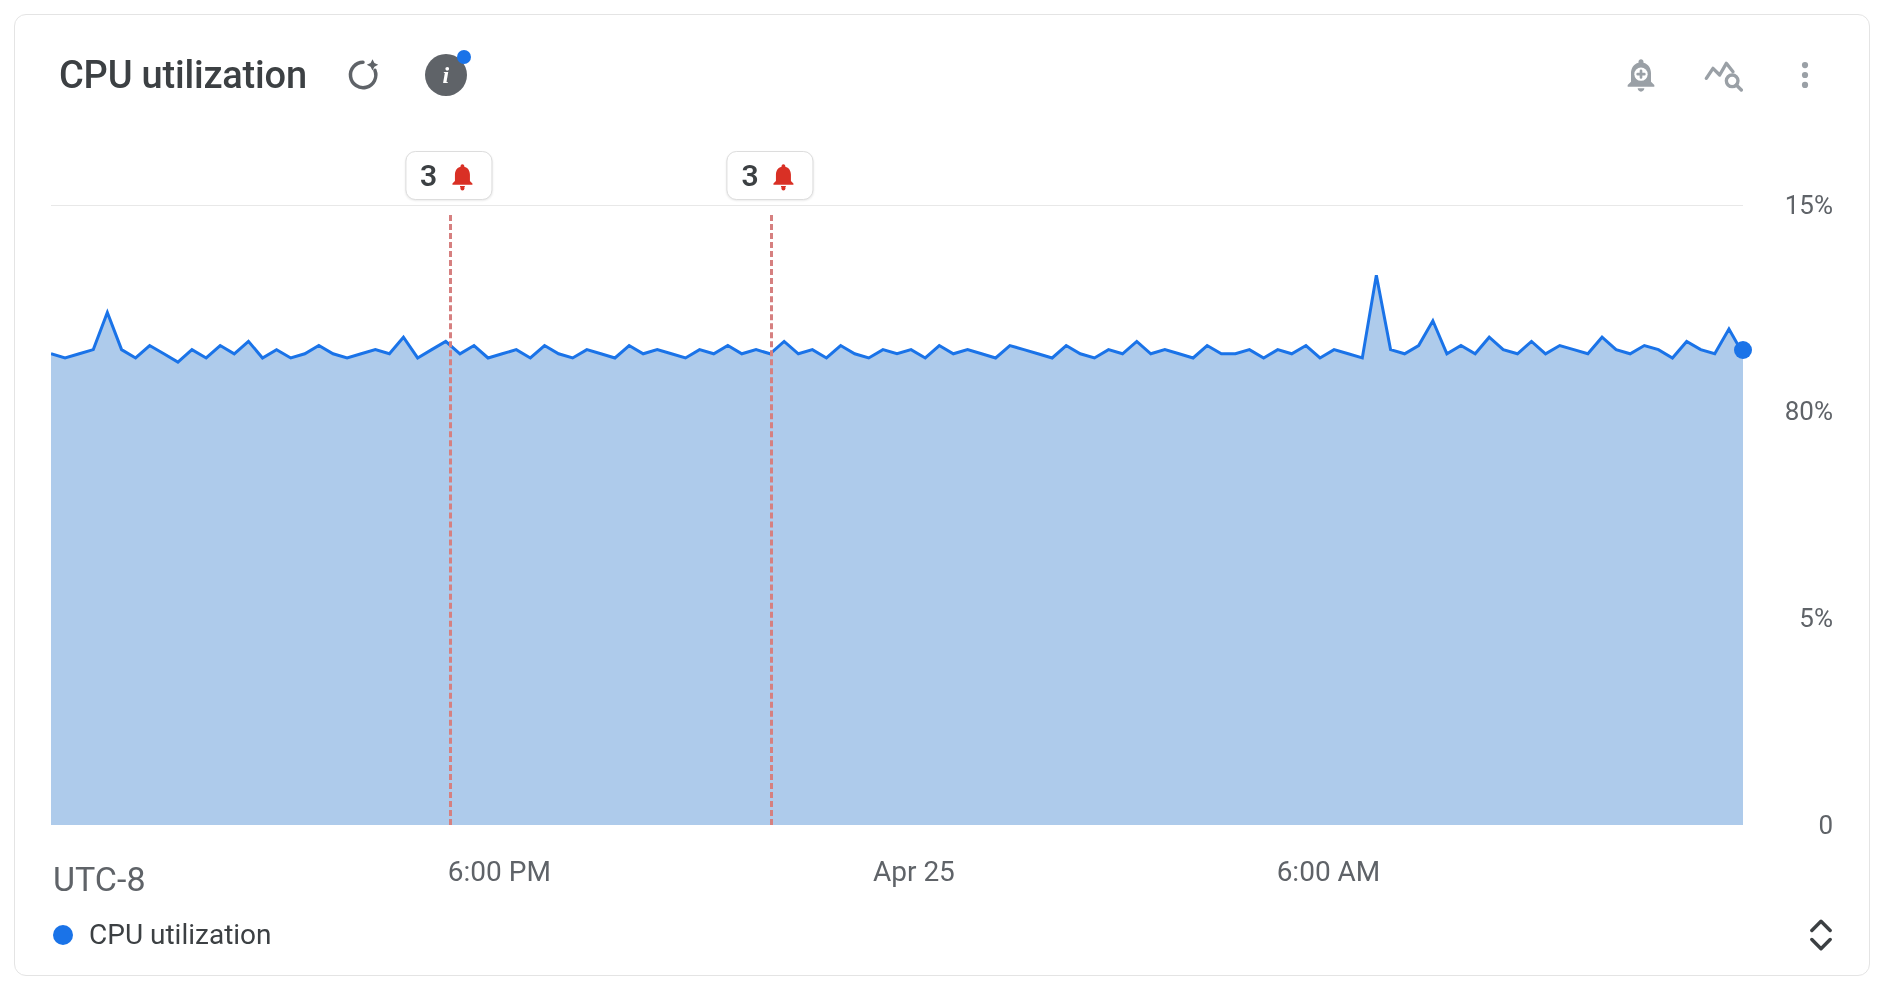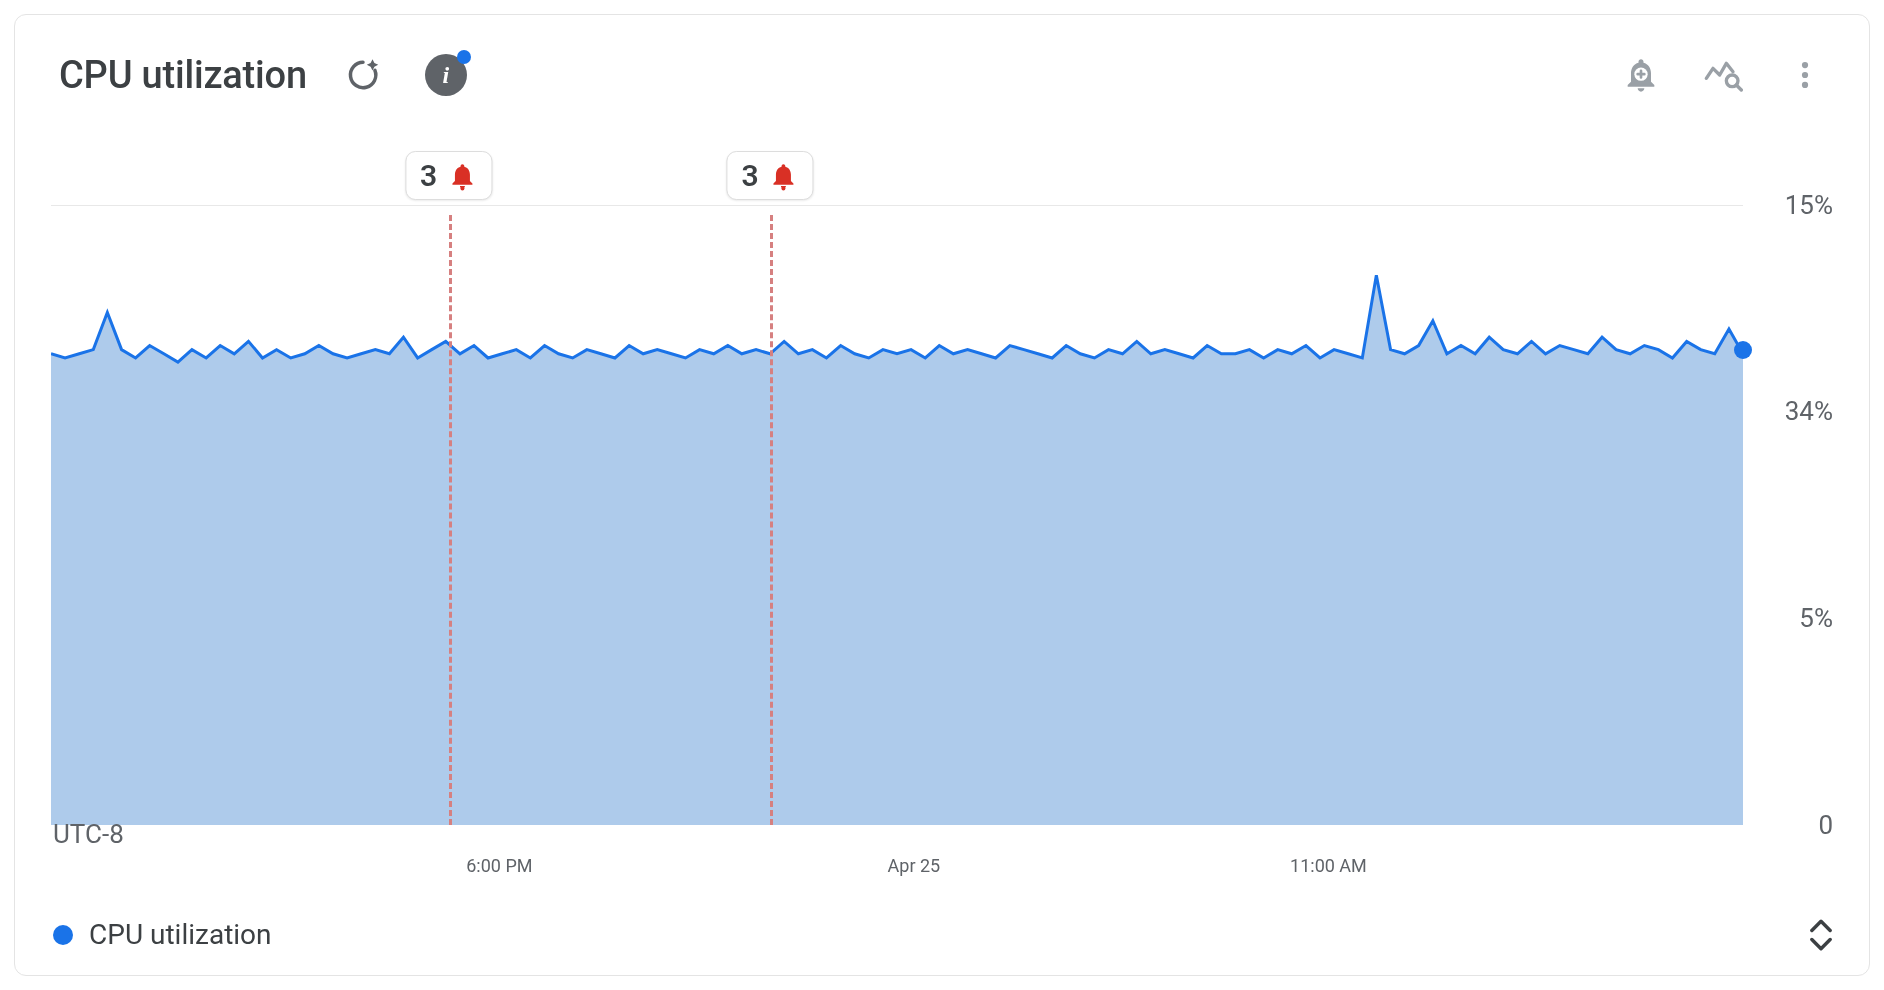--- a/index.html
+++ b/index.html
@@ -150,28 +150,28 @@
   .x-axis {
     position: absolute;
     left: 36px;
     right: 126px;
     top: 840px;
     height: 44px;
   }
   .x-tick {
     position: absolute;
     transform: translateX(-50%);
-    font-size: 18px;
+    font-size: 28px;
     color: #5f6368;
   }
   .tz-label {
     position:absolute;
     left: 38px;
-    top: 804px;
-    font-size: 26px;
+    top: 844px;
+    font-size: 34px;
     color: #5f6368;
   }
   .legend {
     position: absolute;
     left: 38px;
     bottom: 24px;
     display: flex; align-items: center; gap: 16px;
     font-size: 28px;
     color: #3c4043;
   }
@@ -228,21 +228,21 @@
             <circle cx="12" cy="12" r="2.2"></circle>
             <circle cx="12" cy="19" r="2.2"></circle>
         </svg>
       </span>
     </div>
   </div>
 
   <div class="chart-wrap">
 
     <span class="y-label" style="right:0; top:60px;">15%</span>
-    <span class="y-label" style="right:0; top:266px;">34%</span>
+    <span class="y-label" style="right:0; top:266px;">80%</span>
     <span class="y-label" style="right:0; top:473px;">5%</span>
     <span class="y-label" style="right:0; top:680px;">0</span>
 
     <div class="plot-area">
       <div class="grid-line" style="top:0%"></div>
       <div class="grid-line" style="top:33.33%"></div>
       <div class="grid-line" style="top:66.67%"></div>
       <div class="axis-bottom"></div>
       <svg class="area-svg" id="area-svg" viewBox="0 0 1000 1000" preserveAspectRatio="none">
         <path id="area-fill" fill="#aecbeb" stroke="none" d="M0.0,240.0 L8.3,246.7 L16.7,240.0 L25.0,233.3 L33.3,173.3 L41.7,233.3 L50.0,246.7 L58.3,226.7 L66.7,240.0 L75.0,253.3 L83.3,233.3 L91.7,246.7 L100.0,226.7 L108.3,240.0 L116.7,220.0 L125.0,246.7 L133.3,233.3 L141.7,246.7 L150.0,240.0 L158.3,226.7 L166.7,240.0 L175.0,246.7 L183.3,240.0 L191.7,233.3 L200.0,240.0 L208.3,213.3 L216.7,246.7 L225.0,233.3 L233.3,220.0 L241.7,240.0 L250.0,226.7 L258.3,246.7 L266.7,240.0 L275.0,233.3 L283.3,246.7 L291.7,226.7 L300.0,240.0 L308.3,246.7 L316.7,233.3 L325.0,240.0 L333.3,246.7 L341.7,226.7 L350.0,240.0 L358.3,233.3 L366.7,240.0 L375.0,246.7 L383.3,233.3 L391.7,240.0 L400.0,226.7 L408.3,240.0 L416.7,233.3 L425.0,240.0 L433.3,220.0 L441.7,240.0 L450.0,233.3 L458.3,246.7 L466.7,226.7 L475.0,240.0 L483.3,246.7 L491.7,233.3 L500.0,240.0 L508.3,233.3 L516.7,246.7 L525.0,226.7 L533.3,240.0 L541.7,233.3 L550.0,240.0 L558.3,246.7 L566.7,226.7 L575.0,233.3 L583.3,240.0 L591.7,246.7 L600.0,226.7 L608.3,240.0 L616.7,246.7 L625.0,233.3 L633.3,240.0 L641.7,220.0 L650.0,240.0 L658.3,233.3 L666.7,240.0 L675.0,246.7 L683.3,226.7 L691.7,240.0 L700.0,240.0 L708.3,233.3 L716.7,246.7 L725.0,233.3 L733.3,240.0 L741.7,226.7 L750.0,246.7 L758.3,233.3 L766.7,240.0 L775.0,246.7 L783.3,113.3 L791.7,233.3 L800.0,240.0 L808.3,226.7 L816.7,186.7 L825.0,240.0 L833.3,226.7 L841.7,240.0 L850.0,213.3 L858.3,233.3 L866.7,240.0 L875.0,220.0 L883.3,240.0 L891.7,226.7 L900.0,233.3 L908.3,240.0 L916.7,213.3 L925.0,233.3 L933.3,240.0 L941.7,226.7 L950.0,233.3 L958.3,246.7 L966.7,220.0 L975.0,233.3 L983.3,240.0 L991.7,200.0 L1000.0,240.0 L1000,1000 L0,1000 Z"></path>
@@ -271,21 +271,21 @@
           </svg>
         </div>
       </div>
   </div>
 
   <span class="tz-label">UTC-8</span>
 
   <div class="x-axis" id="x-axis">
       <span class="x-tick" style="left: 26.5%;">6:00 PM</span>
       <span class="x-tick" style="left: 51%;">Apr 25</span>
-      <span class="x-tick" style="left: 75.5%;">11:00 AM</span>
+      <span class="x-tick" style="left: 75.5%;">6:00 AM</span>
     </div>
 
   <div class="legend">
     <span class="legend-dot"></span>
     <span>CPU utilization</span>
   </div>
 
   <div class="reorder">
     <svg width="28" height="16" viewBox="0 0 24 14">
         <path d="M4 10 L12 2 L20 10" fill="none" stroke="#3c4043" stroke-width="3" stroke-linecap="round" stroke-linejoin="round"></path>

